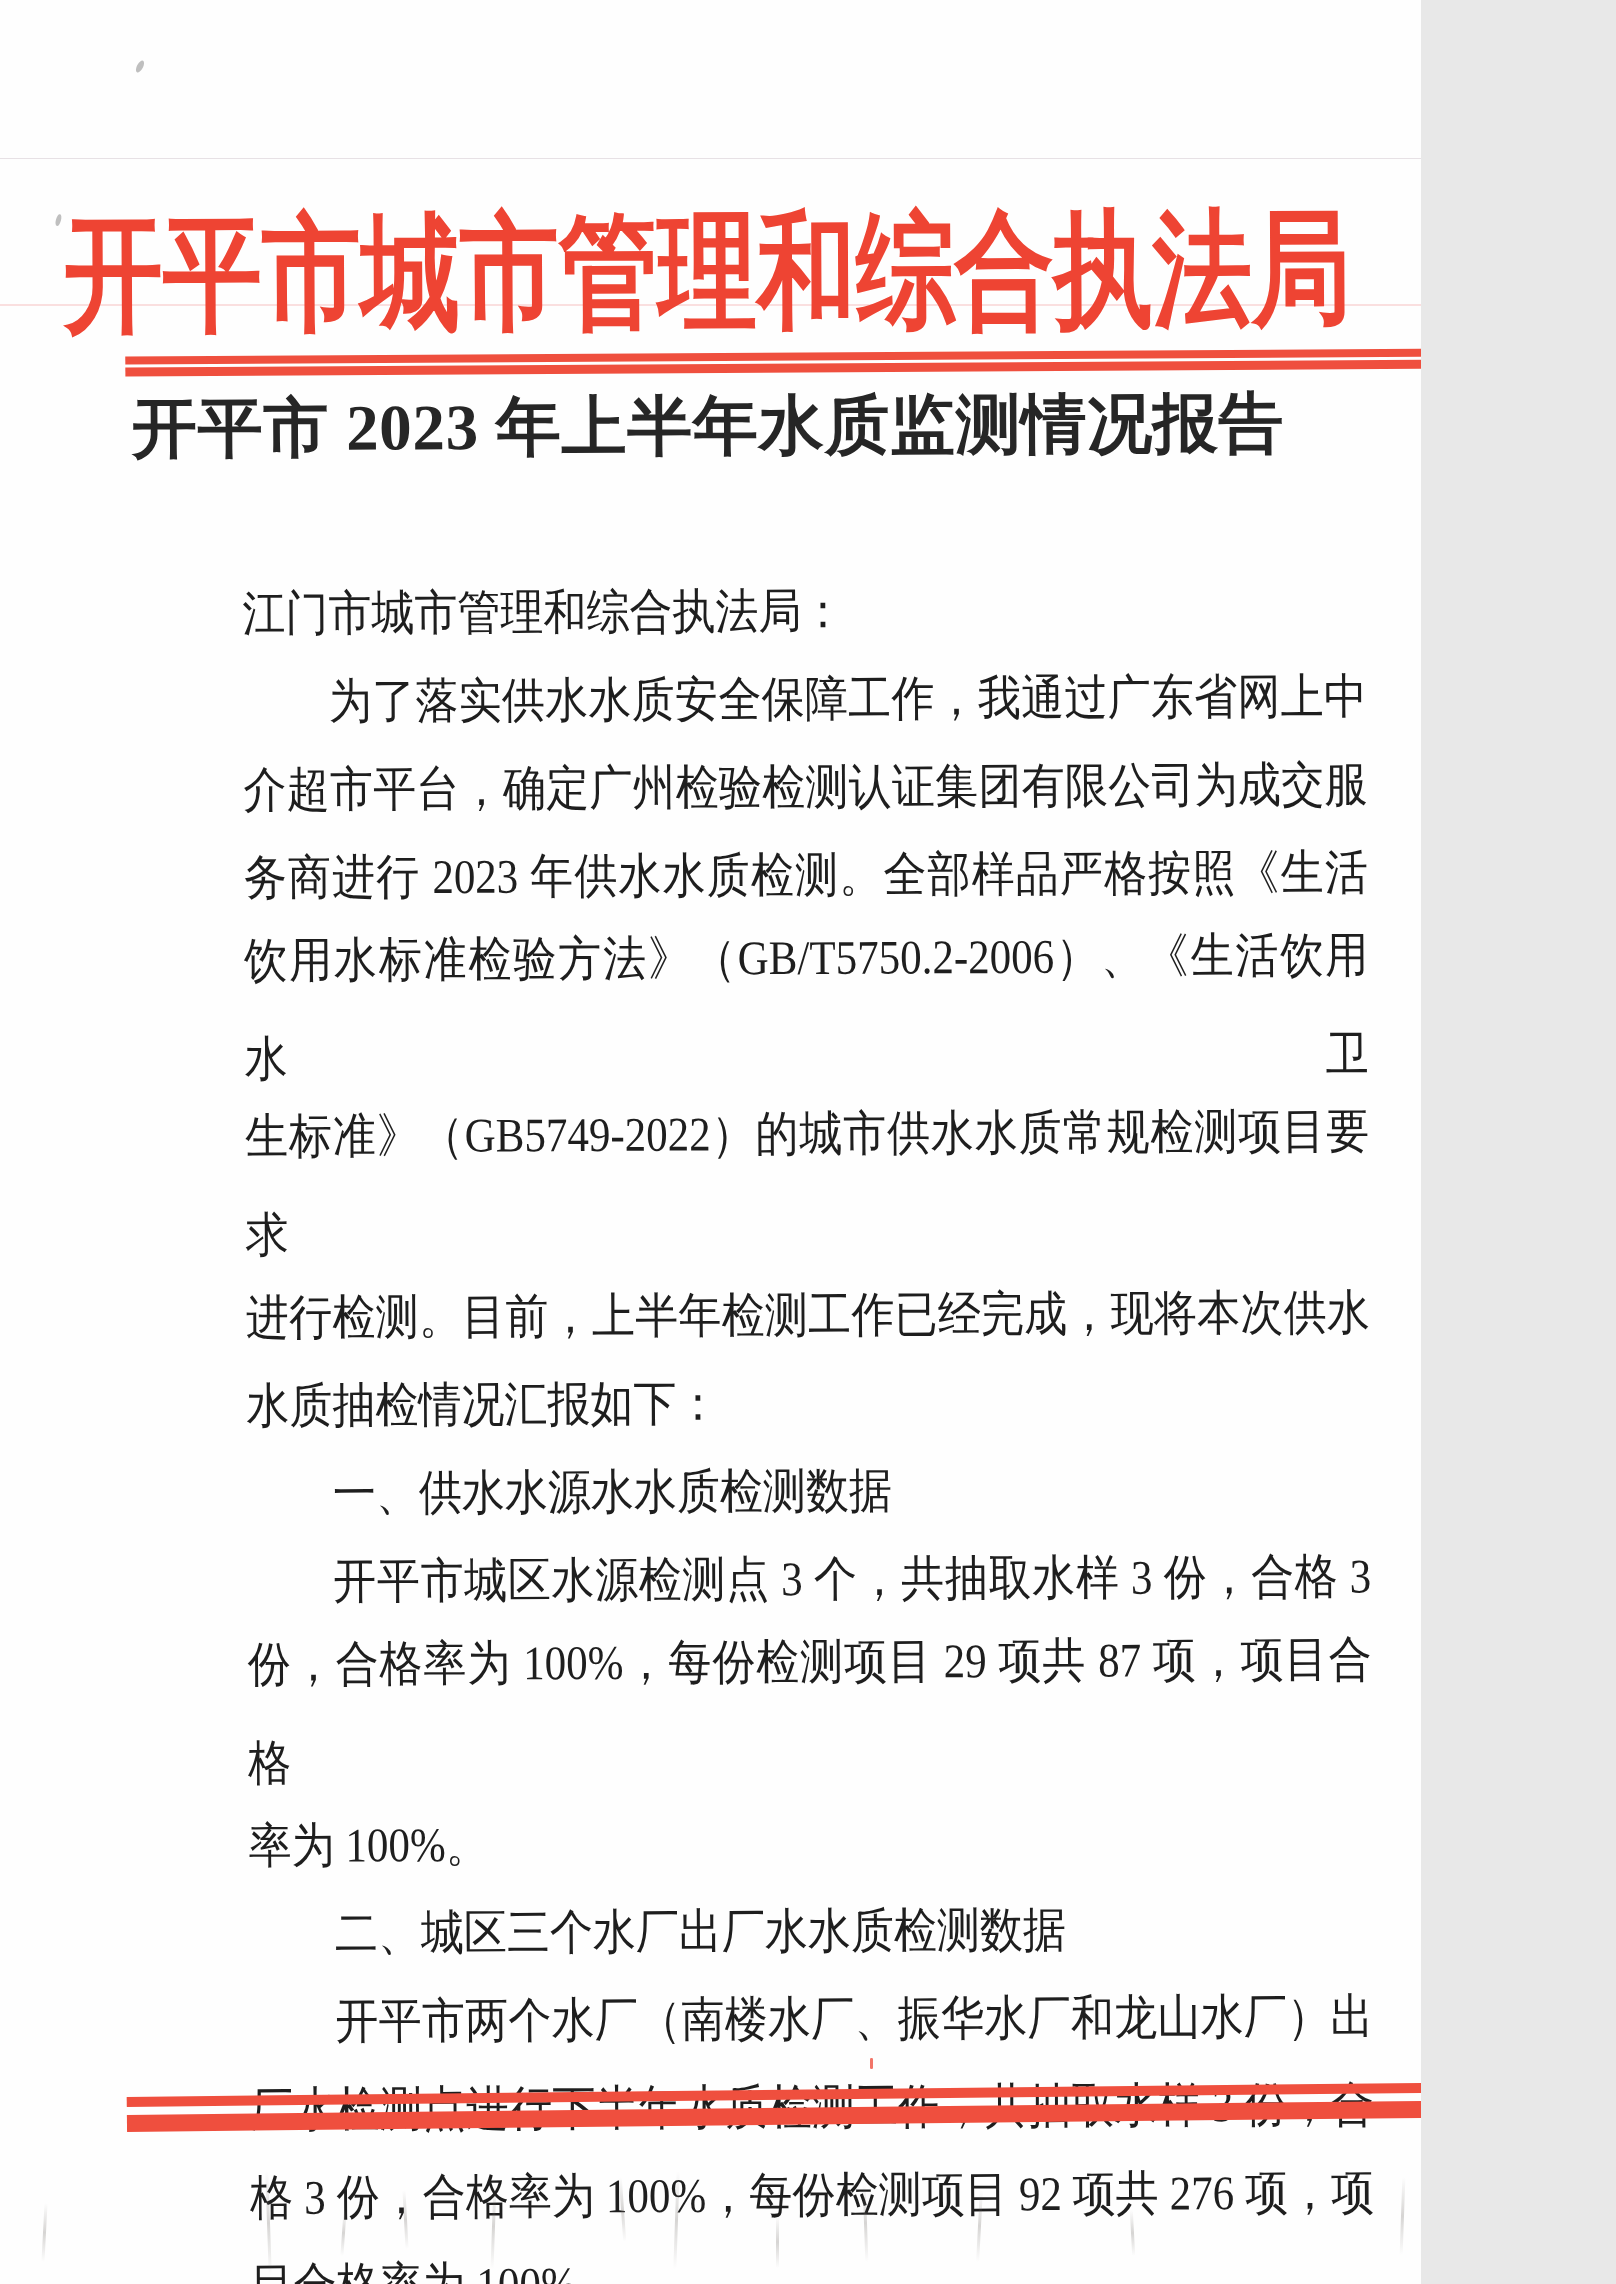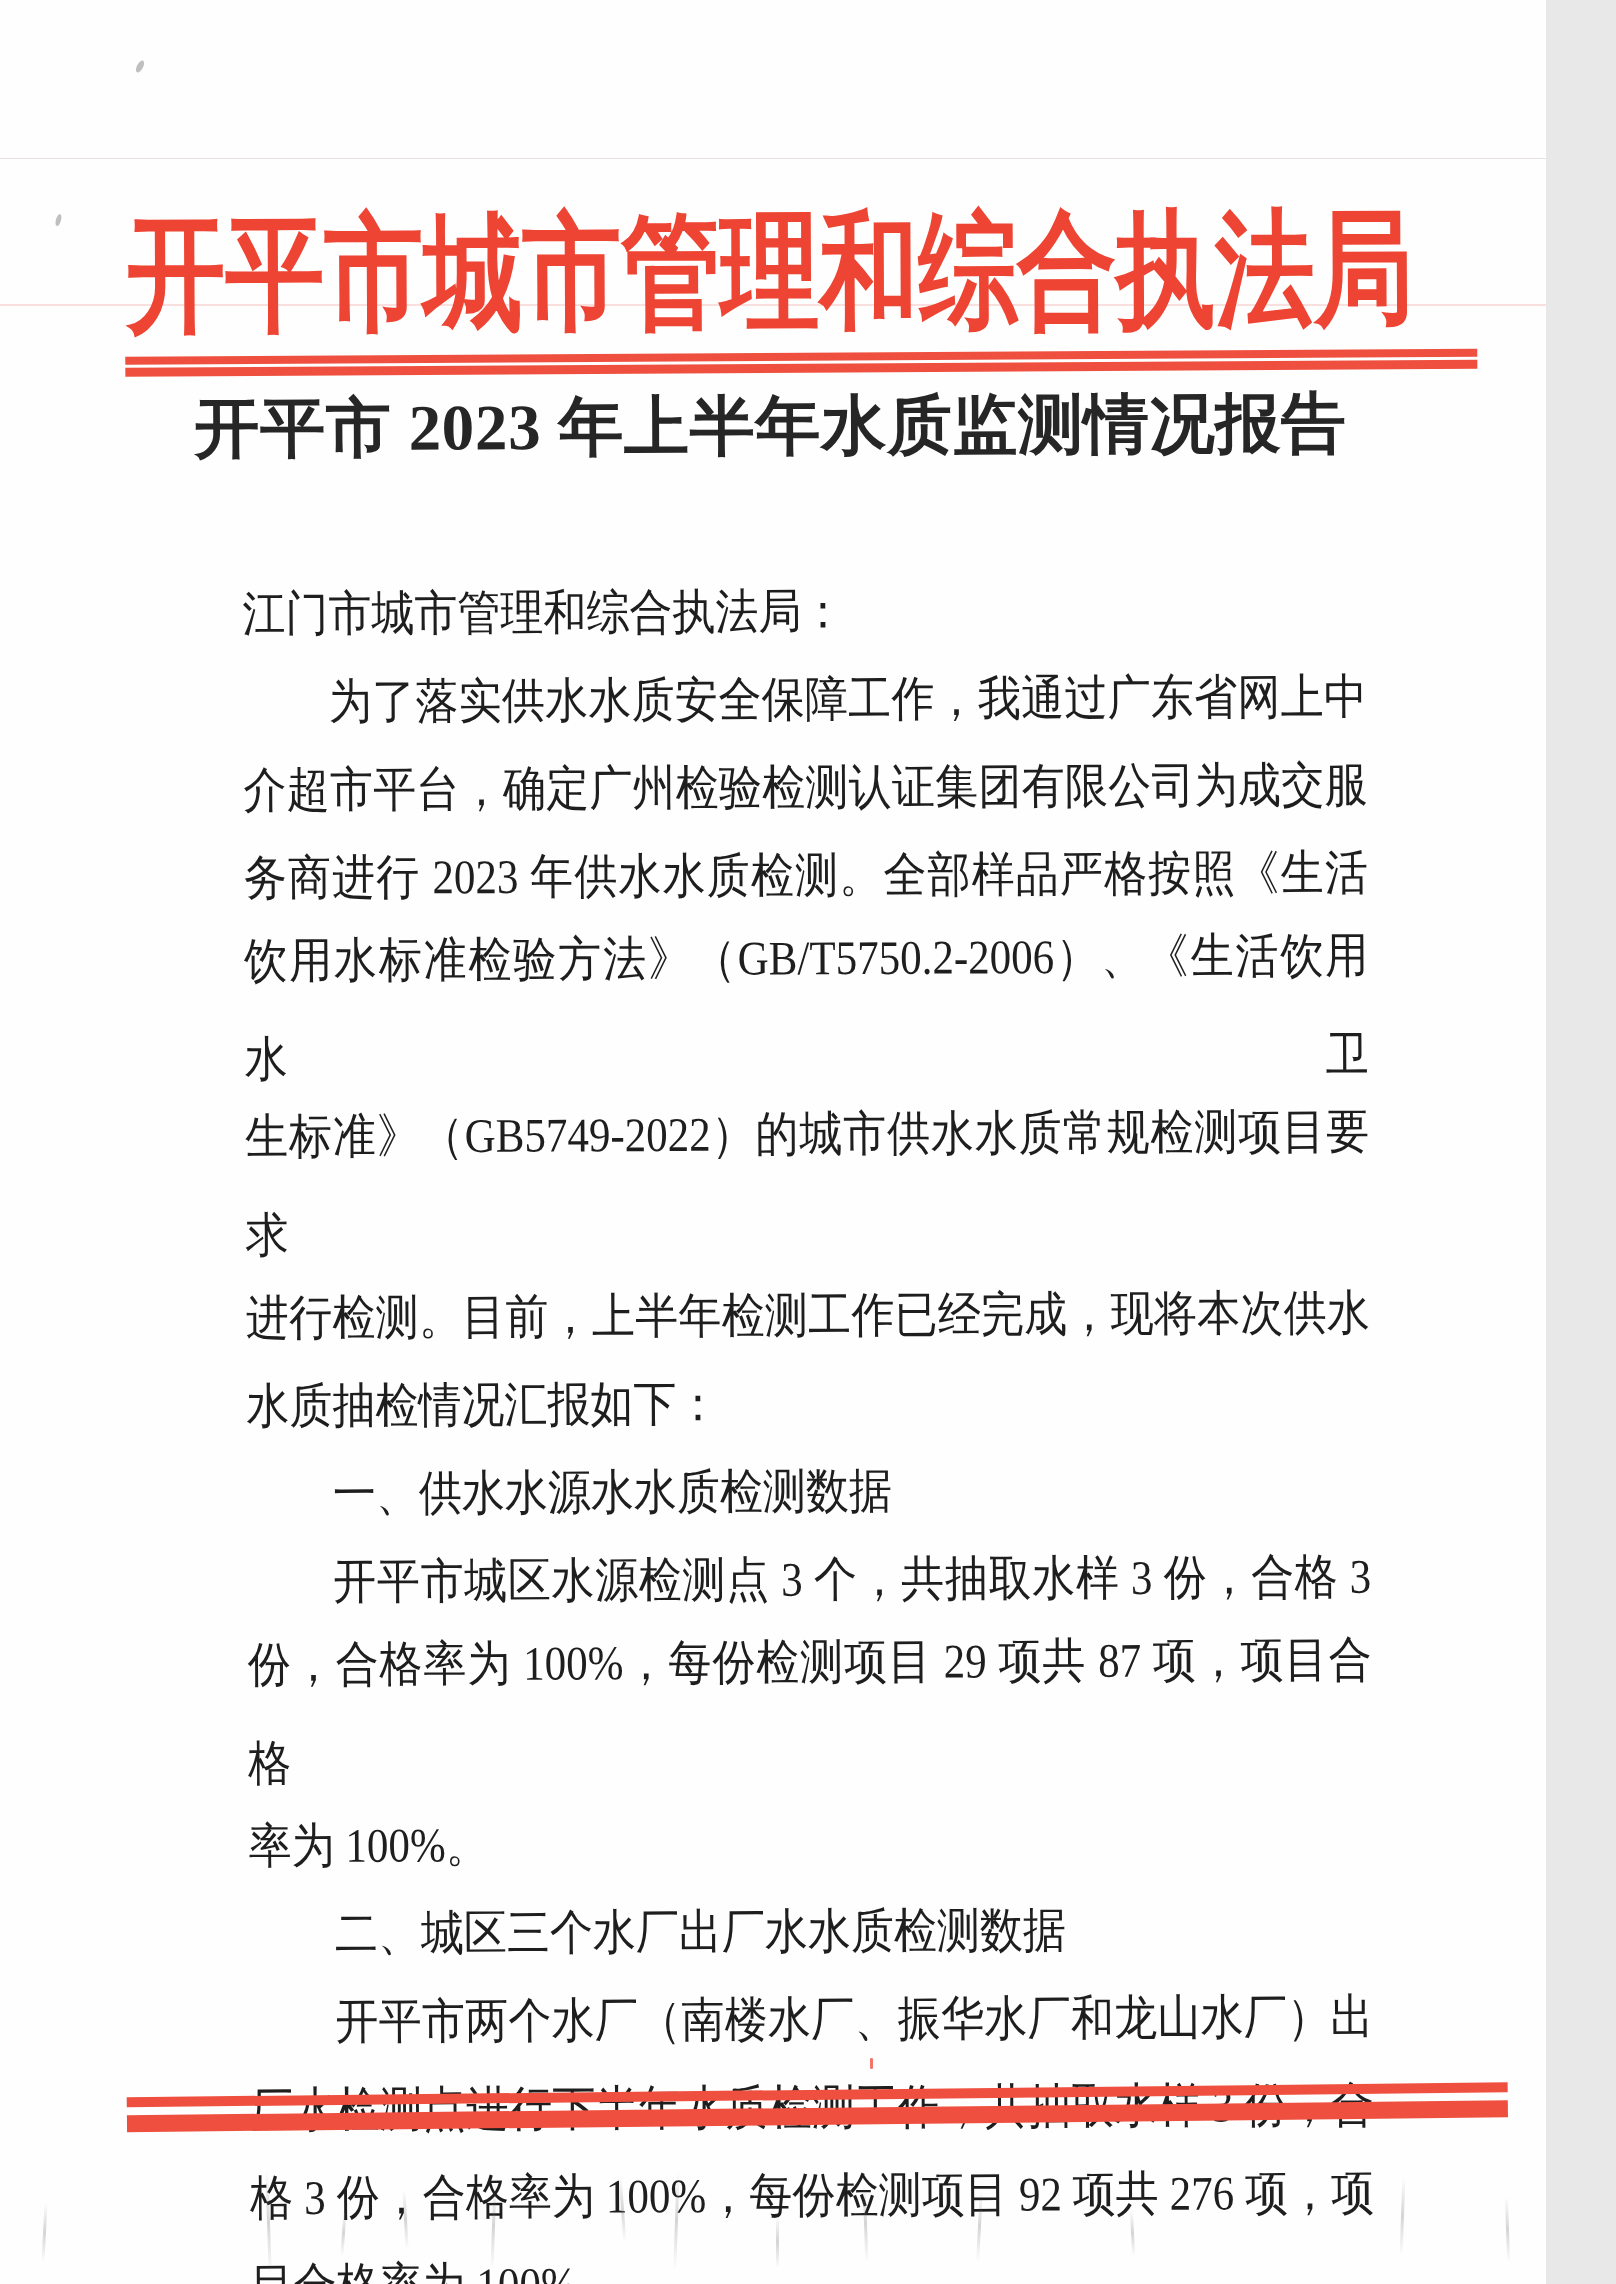--- a/index.html
+++ b/index.html
@@ -1,18 +1,18 @@
 <!DOCTYPE html>
 <html style="font-size:10.4px"><head>
 <meta charset="utf-8">
 <style>
   html, body { margin: 0; padding: 0; background: #e8e8e8; }
   .page {
     position: relative;
-    width: 1546px;
+    width: 1421px;
     height: 2284px;
     background: #fefefe;
     overflow: hidden;
     font-family: "Liberation Serif", "DejaVu Serif", serif;
   }
   .skew {
     position: absolute;
     inset: 0;
     transform: rotate(-0.28deg);
     transform-origin: 50% 40%;

